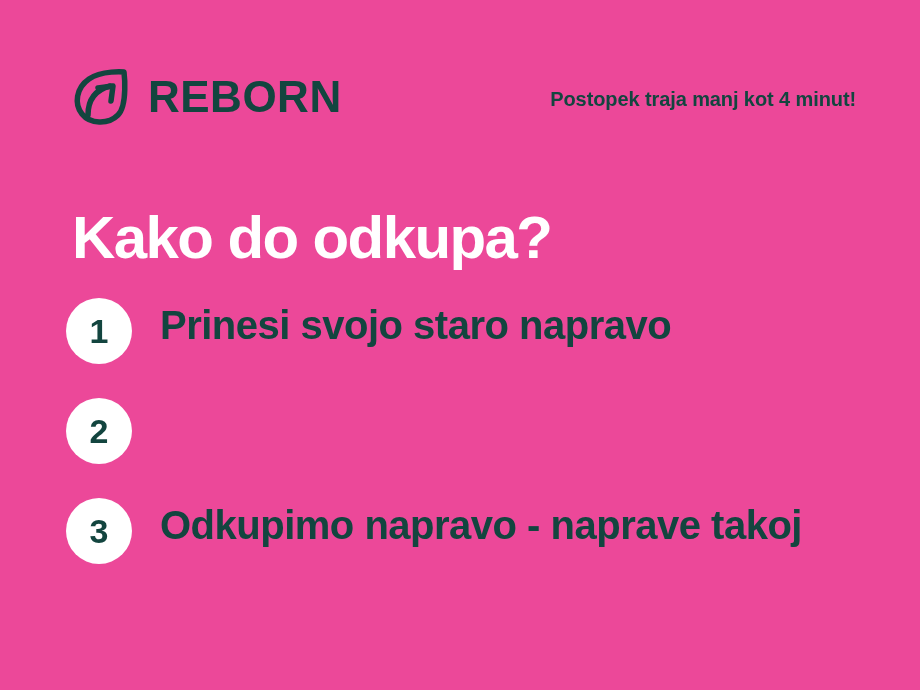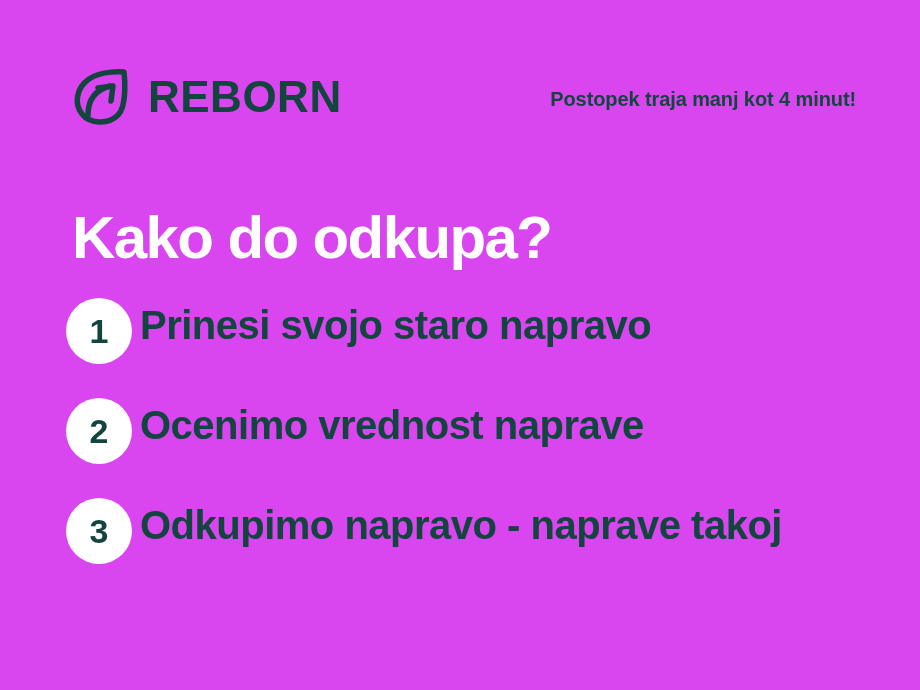--- a/index.html
+++ b/index.html
@@ -9,21 +9,21 @@
   body {
     width: 920px;
     height: 690px;
     overflow: hidden;
     font-family: "Liberation Sans", sans-serif;
   }
   #poster {
     position: relative;
     width: 920px;
     height: 690px;
-    background: #d946ef;
+    background: #ec4899;
     box-sizing: border-box;
   }
 
   
   #header {
     position: absolute;
     left: 72px;
     top: 66px;
     width: 790px;
     height: 62px;
@@ -96,21 +96,21 @@
     background: #ffffff;
     color: #13453f;
     font-size: 34px;
     font-weight: bold;
     display: flex;
     align-items: center;
     justify-content: center;
     line-height: 1;
   }
   .step-text {
-    margin-left: 8px;
+    margin-left: 28px;
     font-size: 40px;
     font-weight: bold;
     color: #13453f;
     line-height: 1.42;
     letter-spacing: -0.5px;
     max-width: 660px;
     margin-top: -1px;
   }
 </style>
 </head>
@@ -138,21 +138,20 @@
 
   <div id="steps">
 
     <div class="step">
       <div class="step-badge">1</div>
       <div class="step-text">Prinesi svojo staro napravo</div>
     </div>
 
     <div class="step">
       <div class="step-badge">2</div>
-      <div class="step-text">Ocenimo vrednost naprave</div>
     </div>
 
     <div class="step">
       <div class="step-badge">3</div>
       <div class="step-text">Odkupimo napravo - naprave takoj</div>
     </div>
 
   </div>
 </div>
 

